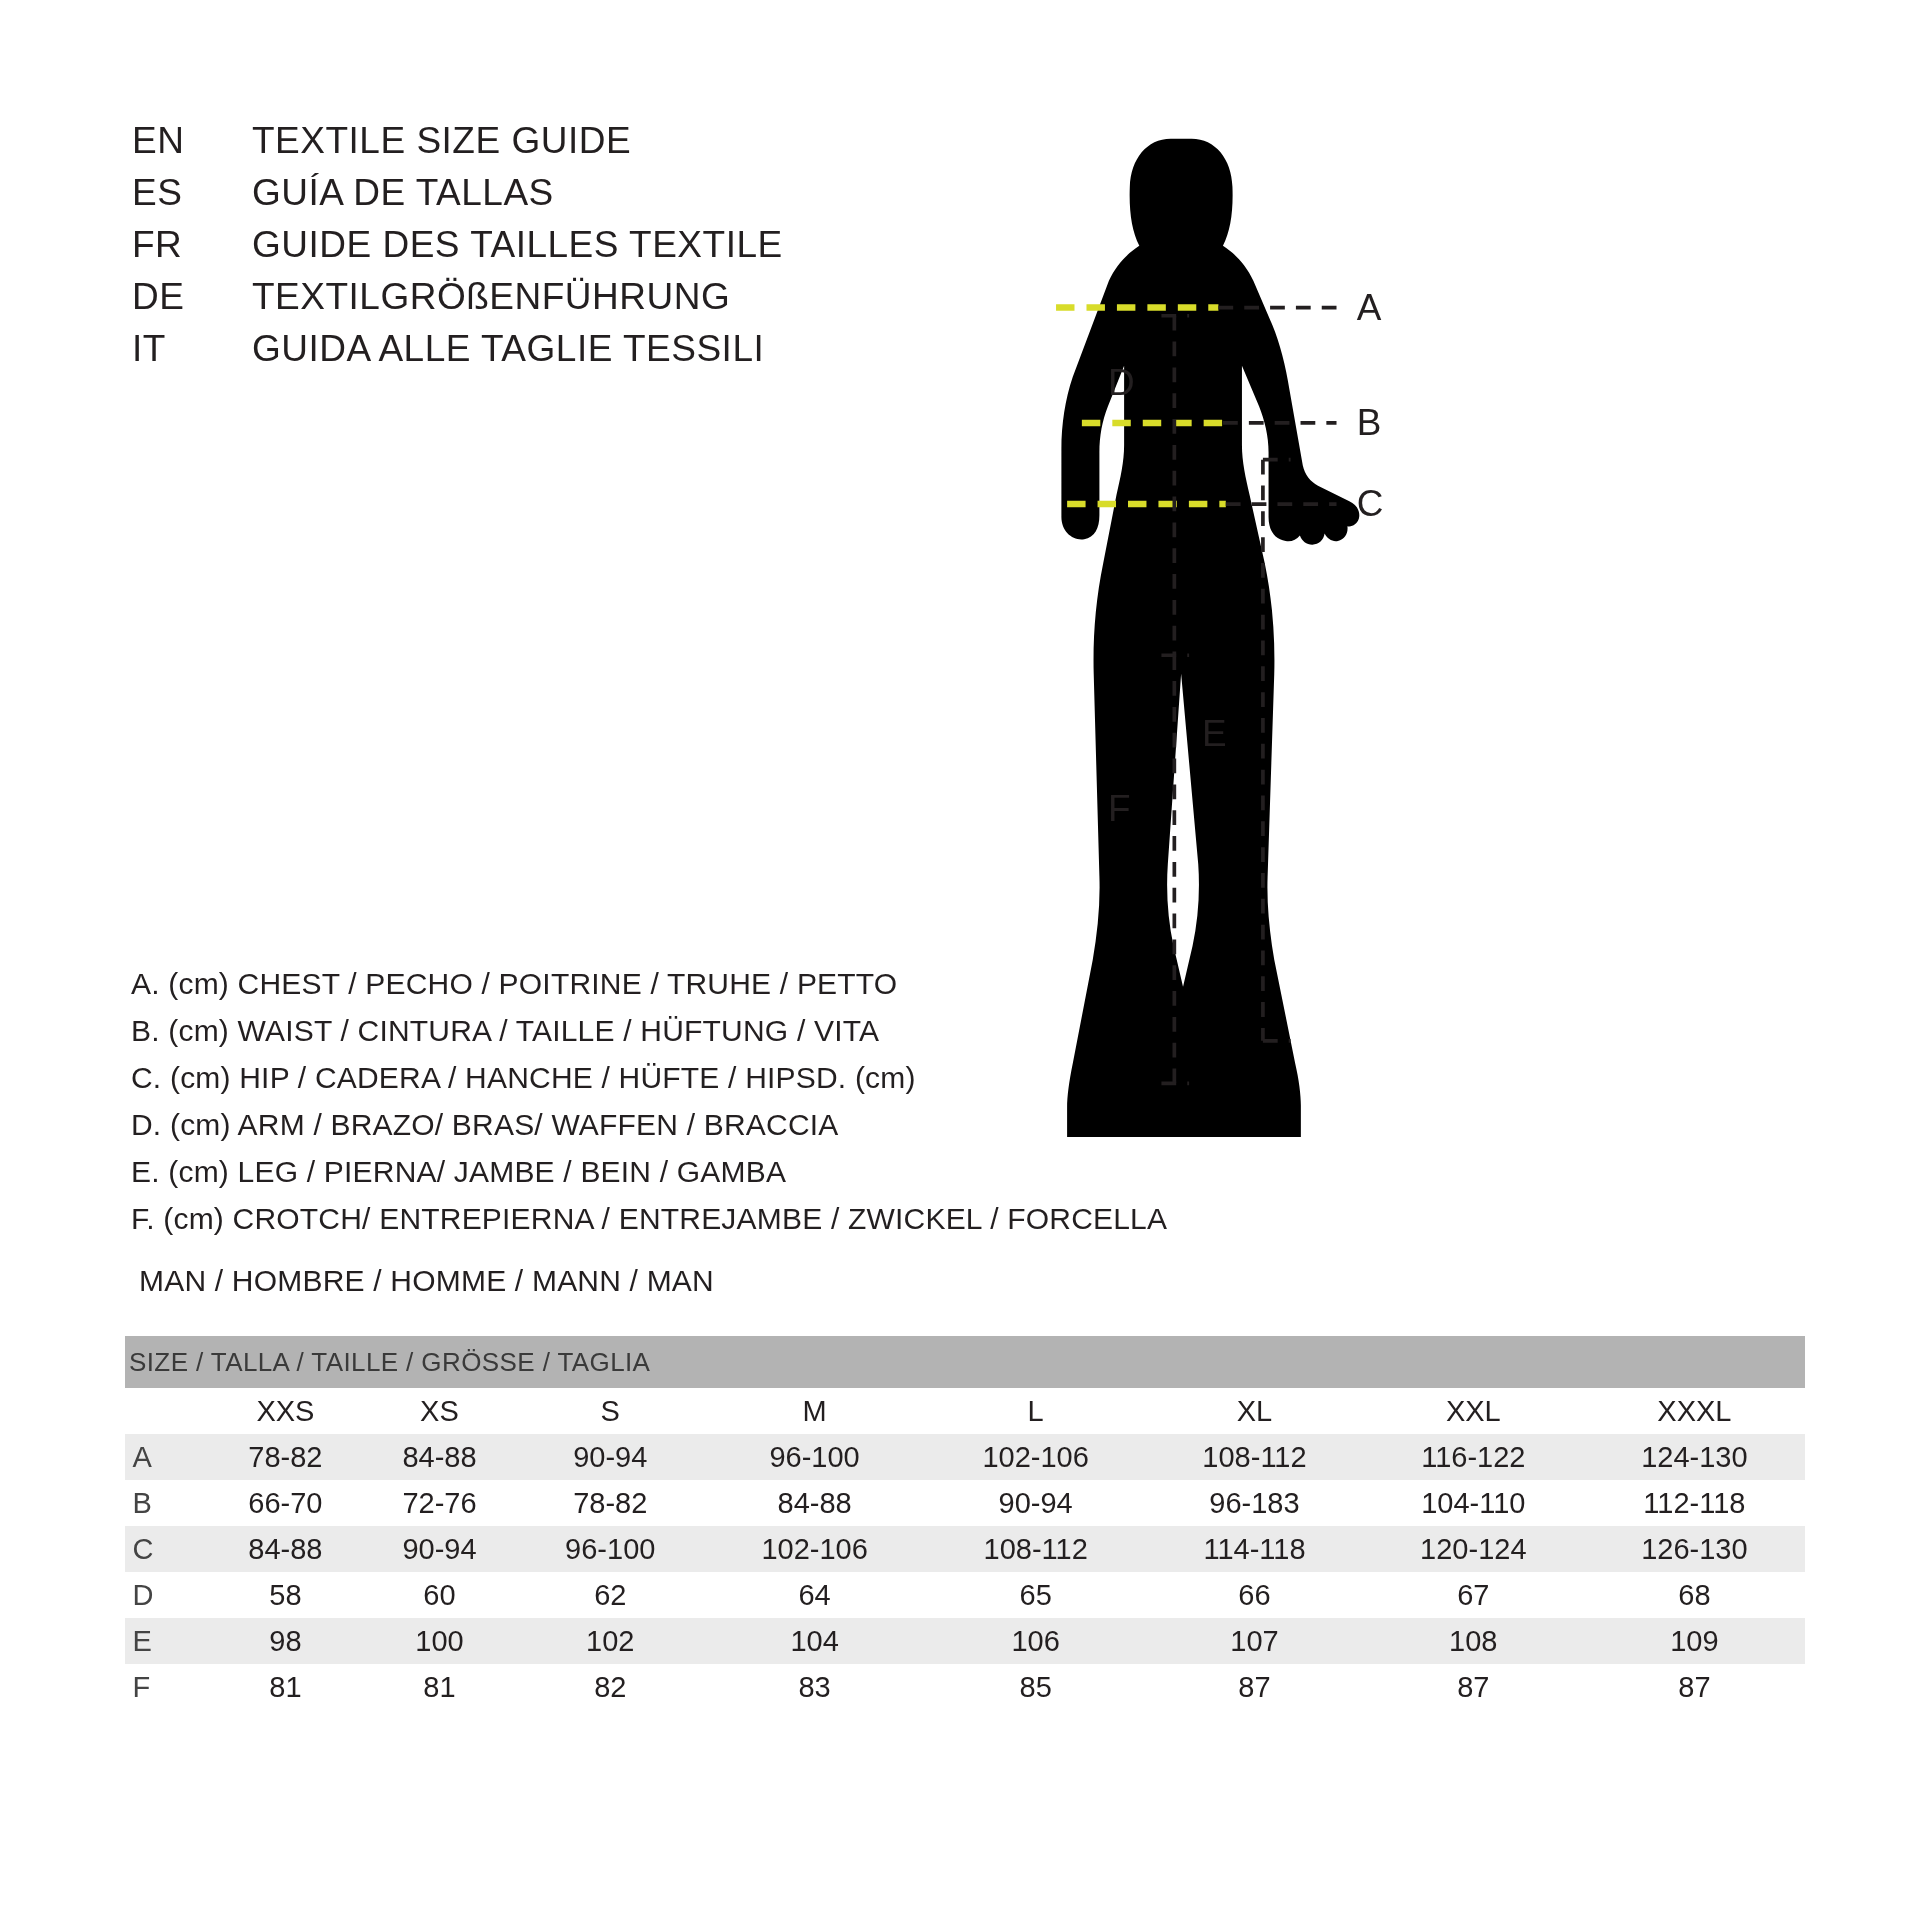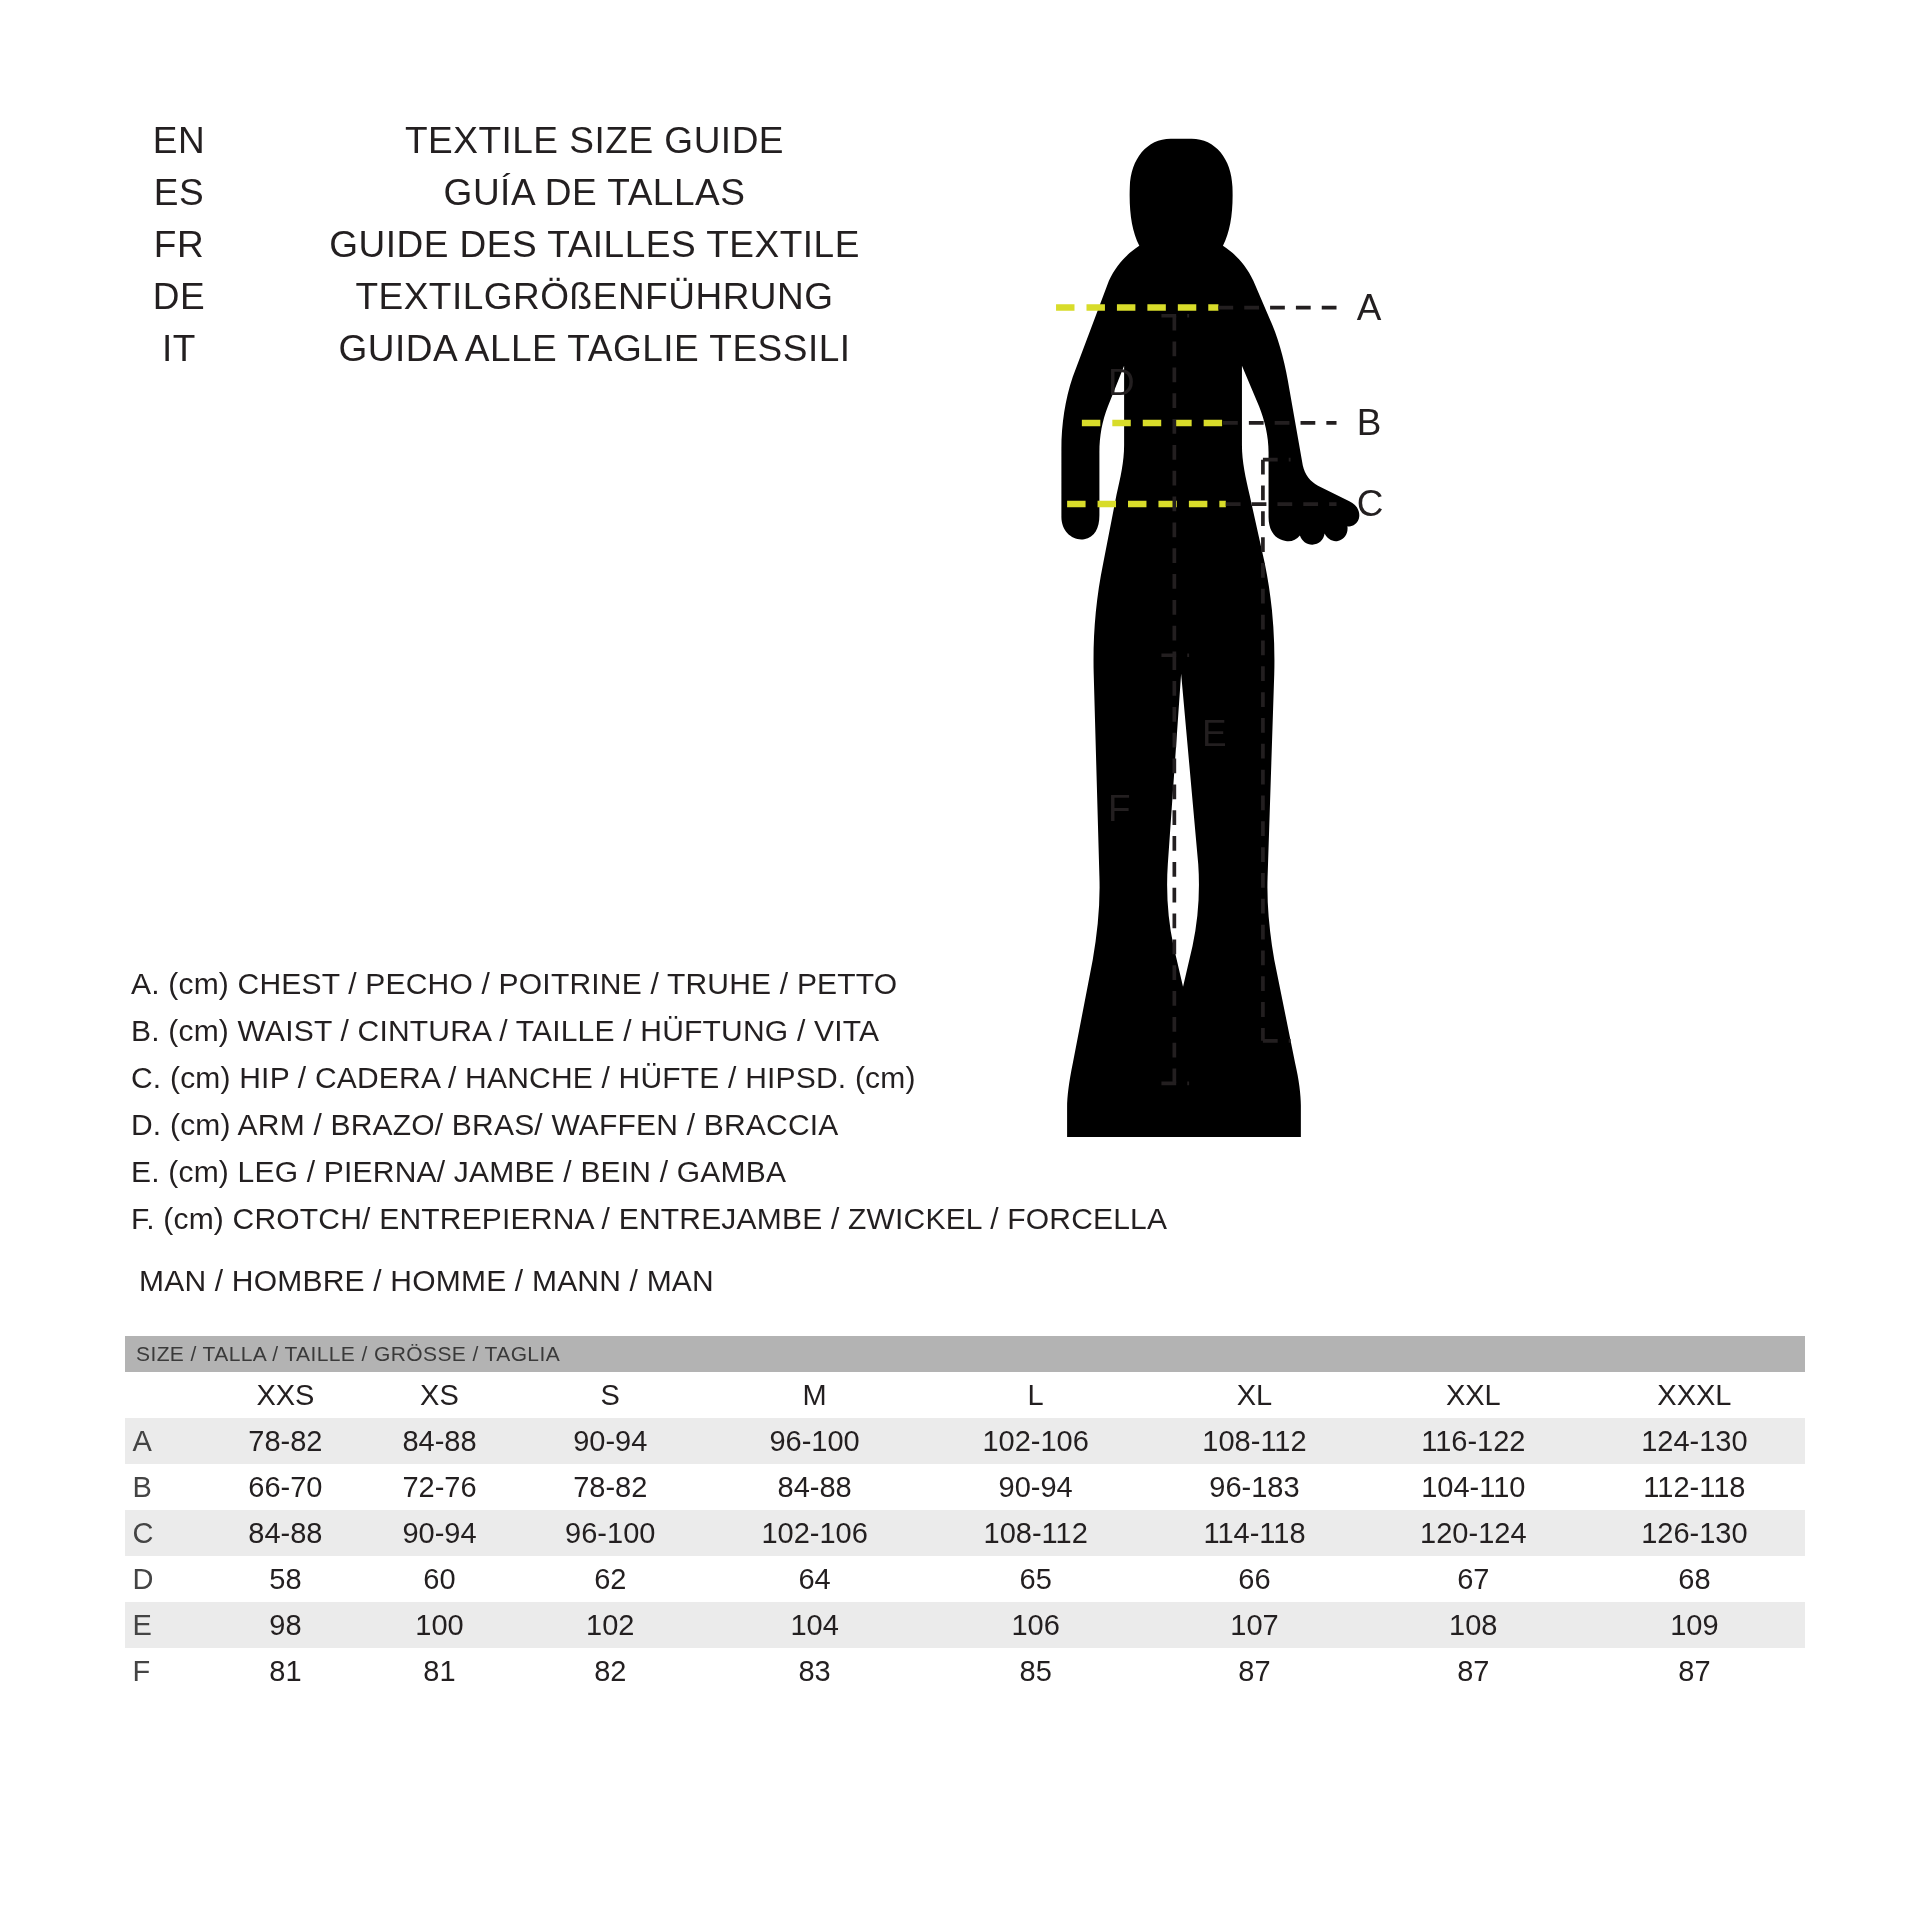--- a/index.html
+++ b/index.html
@@ -12,24 +12,23 @@
     height: 1923px;
     font-family: "Liberation Sans", sans-serif;
     color: #231f20;
     position: relative;
     overflow: hidden;
   }
 
   
   #title-block {
     position: absolute;
-    left: 119px;
+    left: 132px;
     top: 115px;
     width: 831px;
-    text-align: center;
   }
   .title-row {
     display: flex;
     align-items: baseline;
     font-size: 37px;
     line-height: 52px;
     letter-spacing: 0.5px;
     white-space: nowrap;
   }
   .title-lang {
@@ -89,23 +88,23 @@
   }
   #size-table .rowlabel {
     width: 76px;
     text-align: left;
     padding-left: 7.4px;
     color: #444;
   }
   #size-table .header-band td {
     background: #b3b3b3;
     text-align: left;
-    padding-left: 11px;
-    height: 36px;
-    font-size: 21px;
+    padding-left: 4px;
+    height: 52px;
+    font-size: 26px;
     color: #3a3a3a;
     letter-spacing: 0.4px;
   }
   #size-table tr.shaded td { background: #ebebeb; }
   #size-table tr.plain td { background: #ffffff; }
   #size-table tr.sizes td { background: #ffffff; }
 </style>
 </head>
 <body>
 

